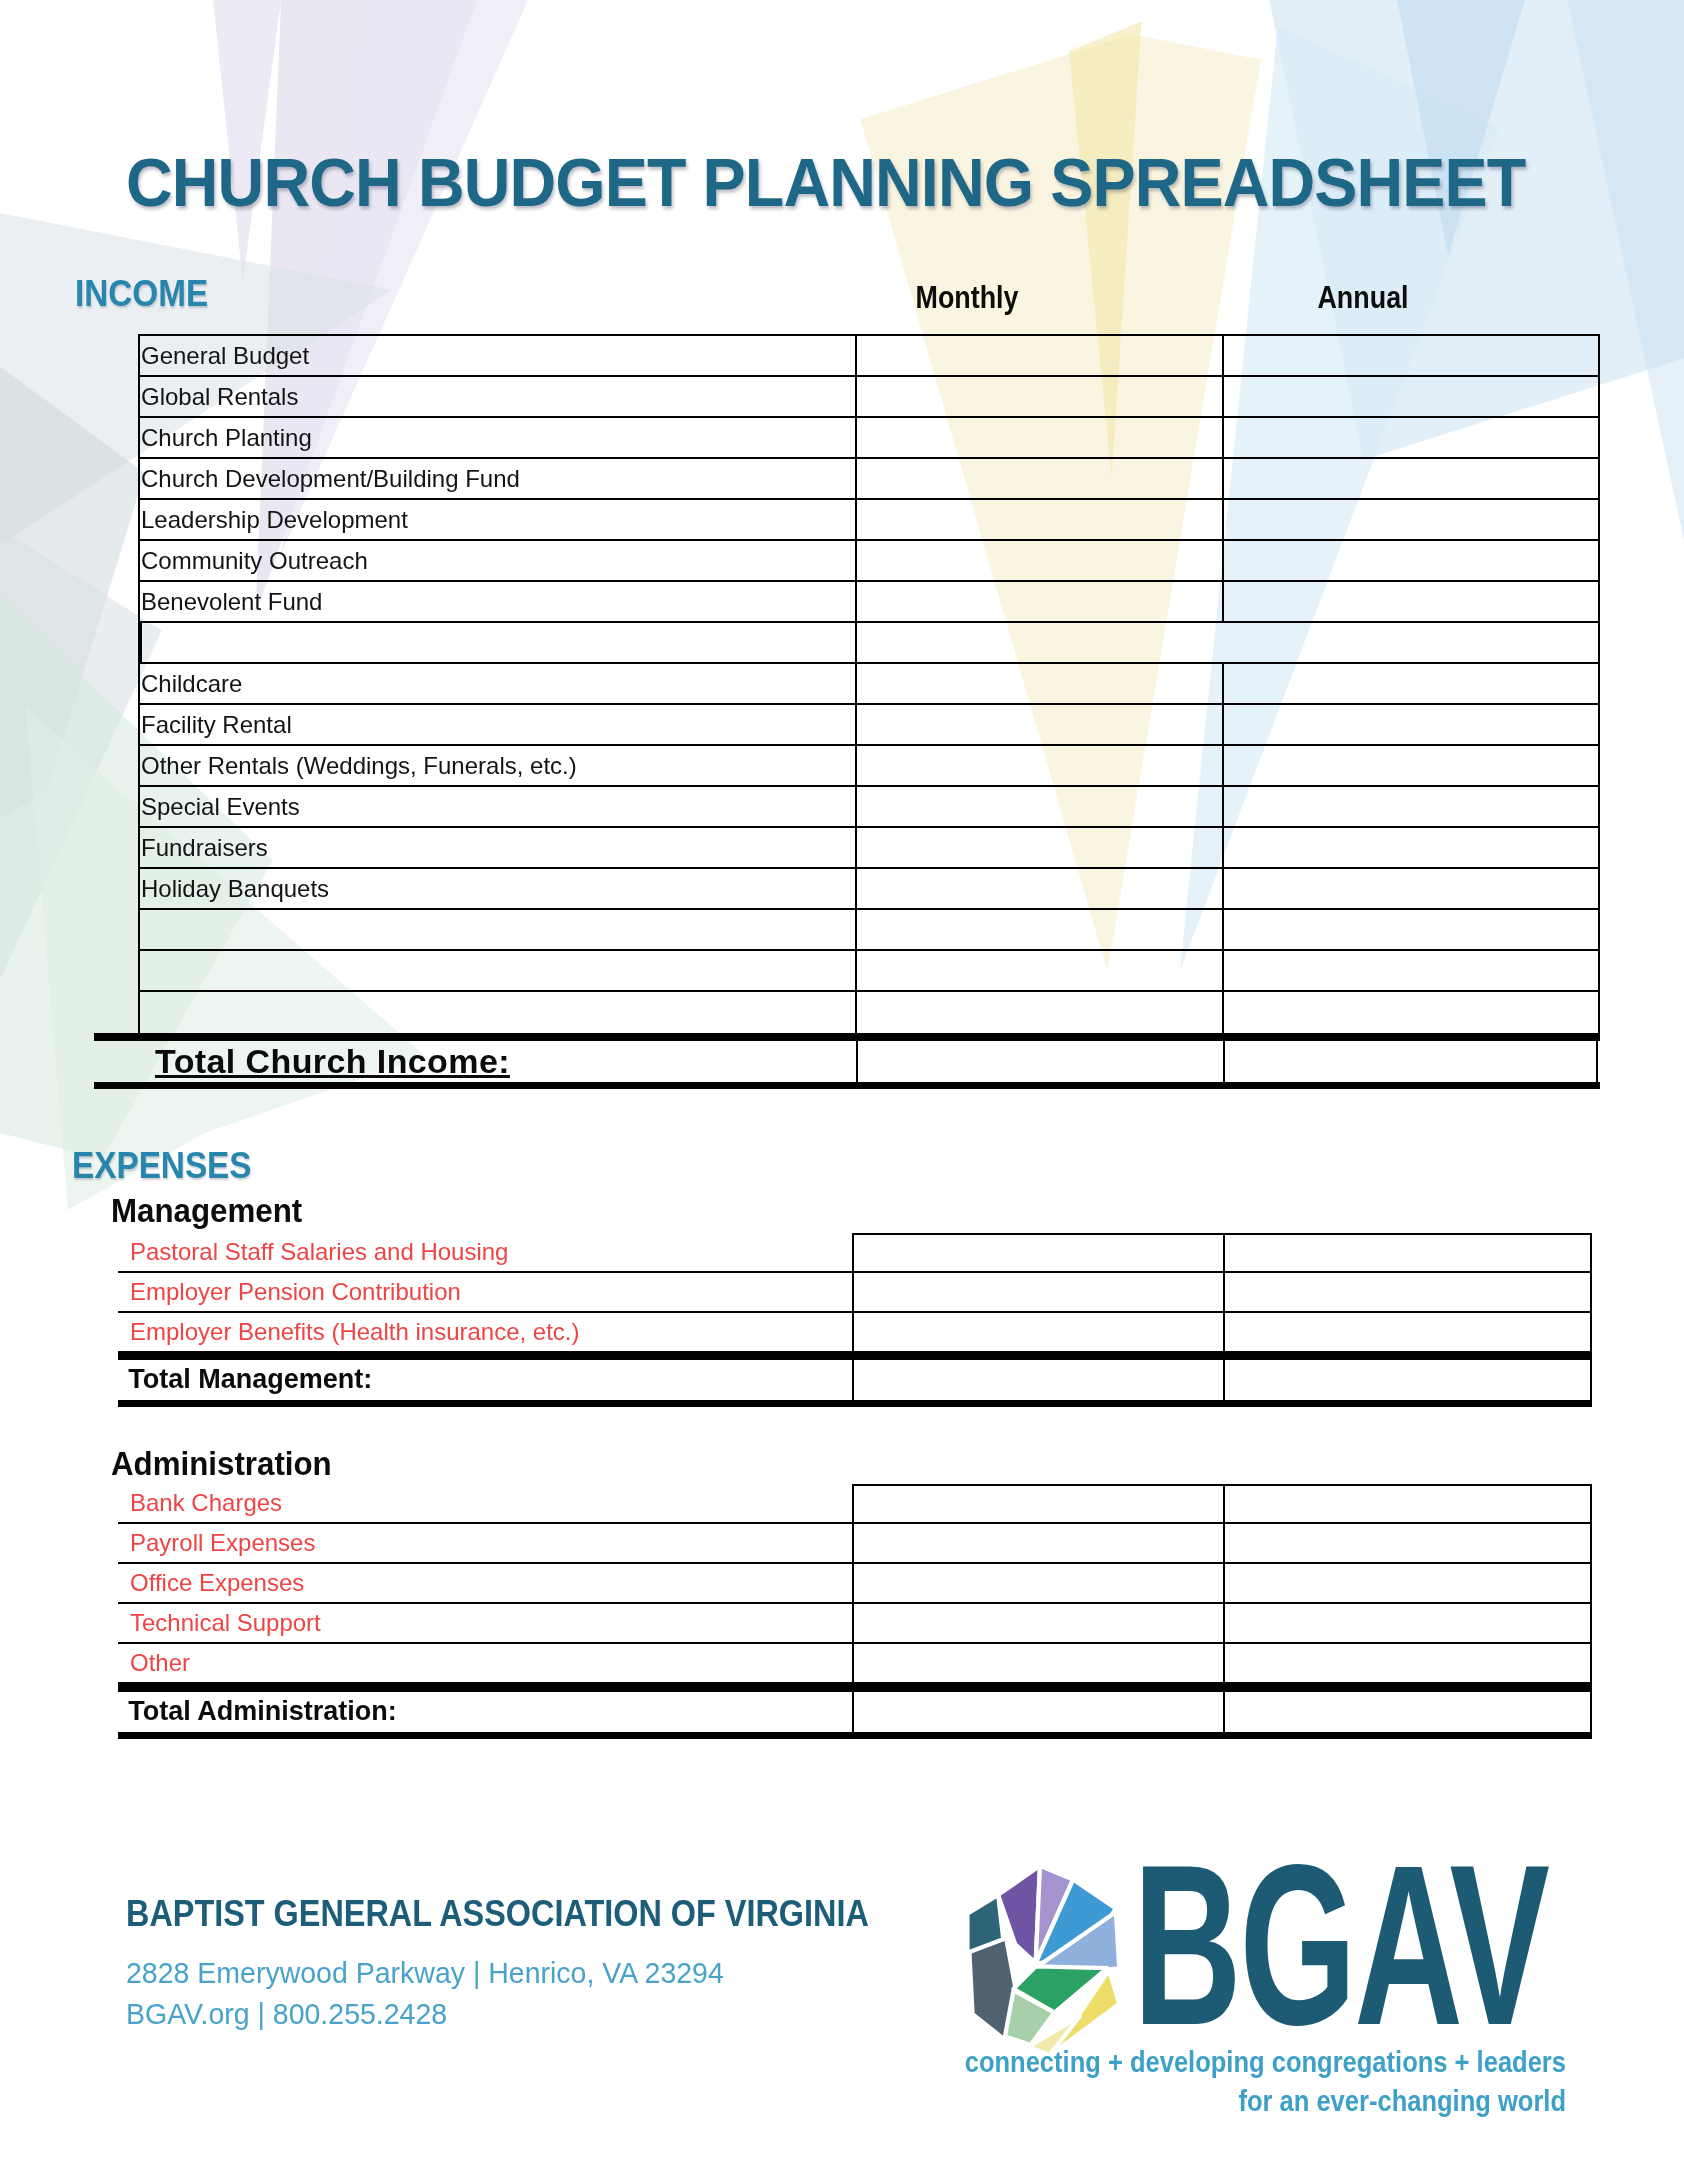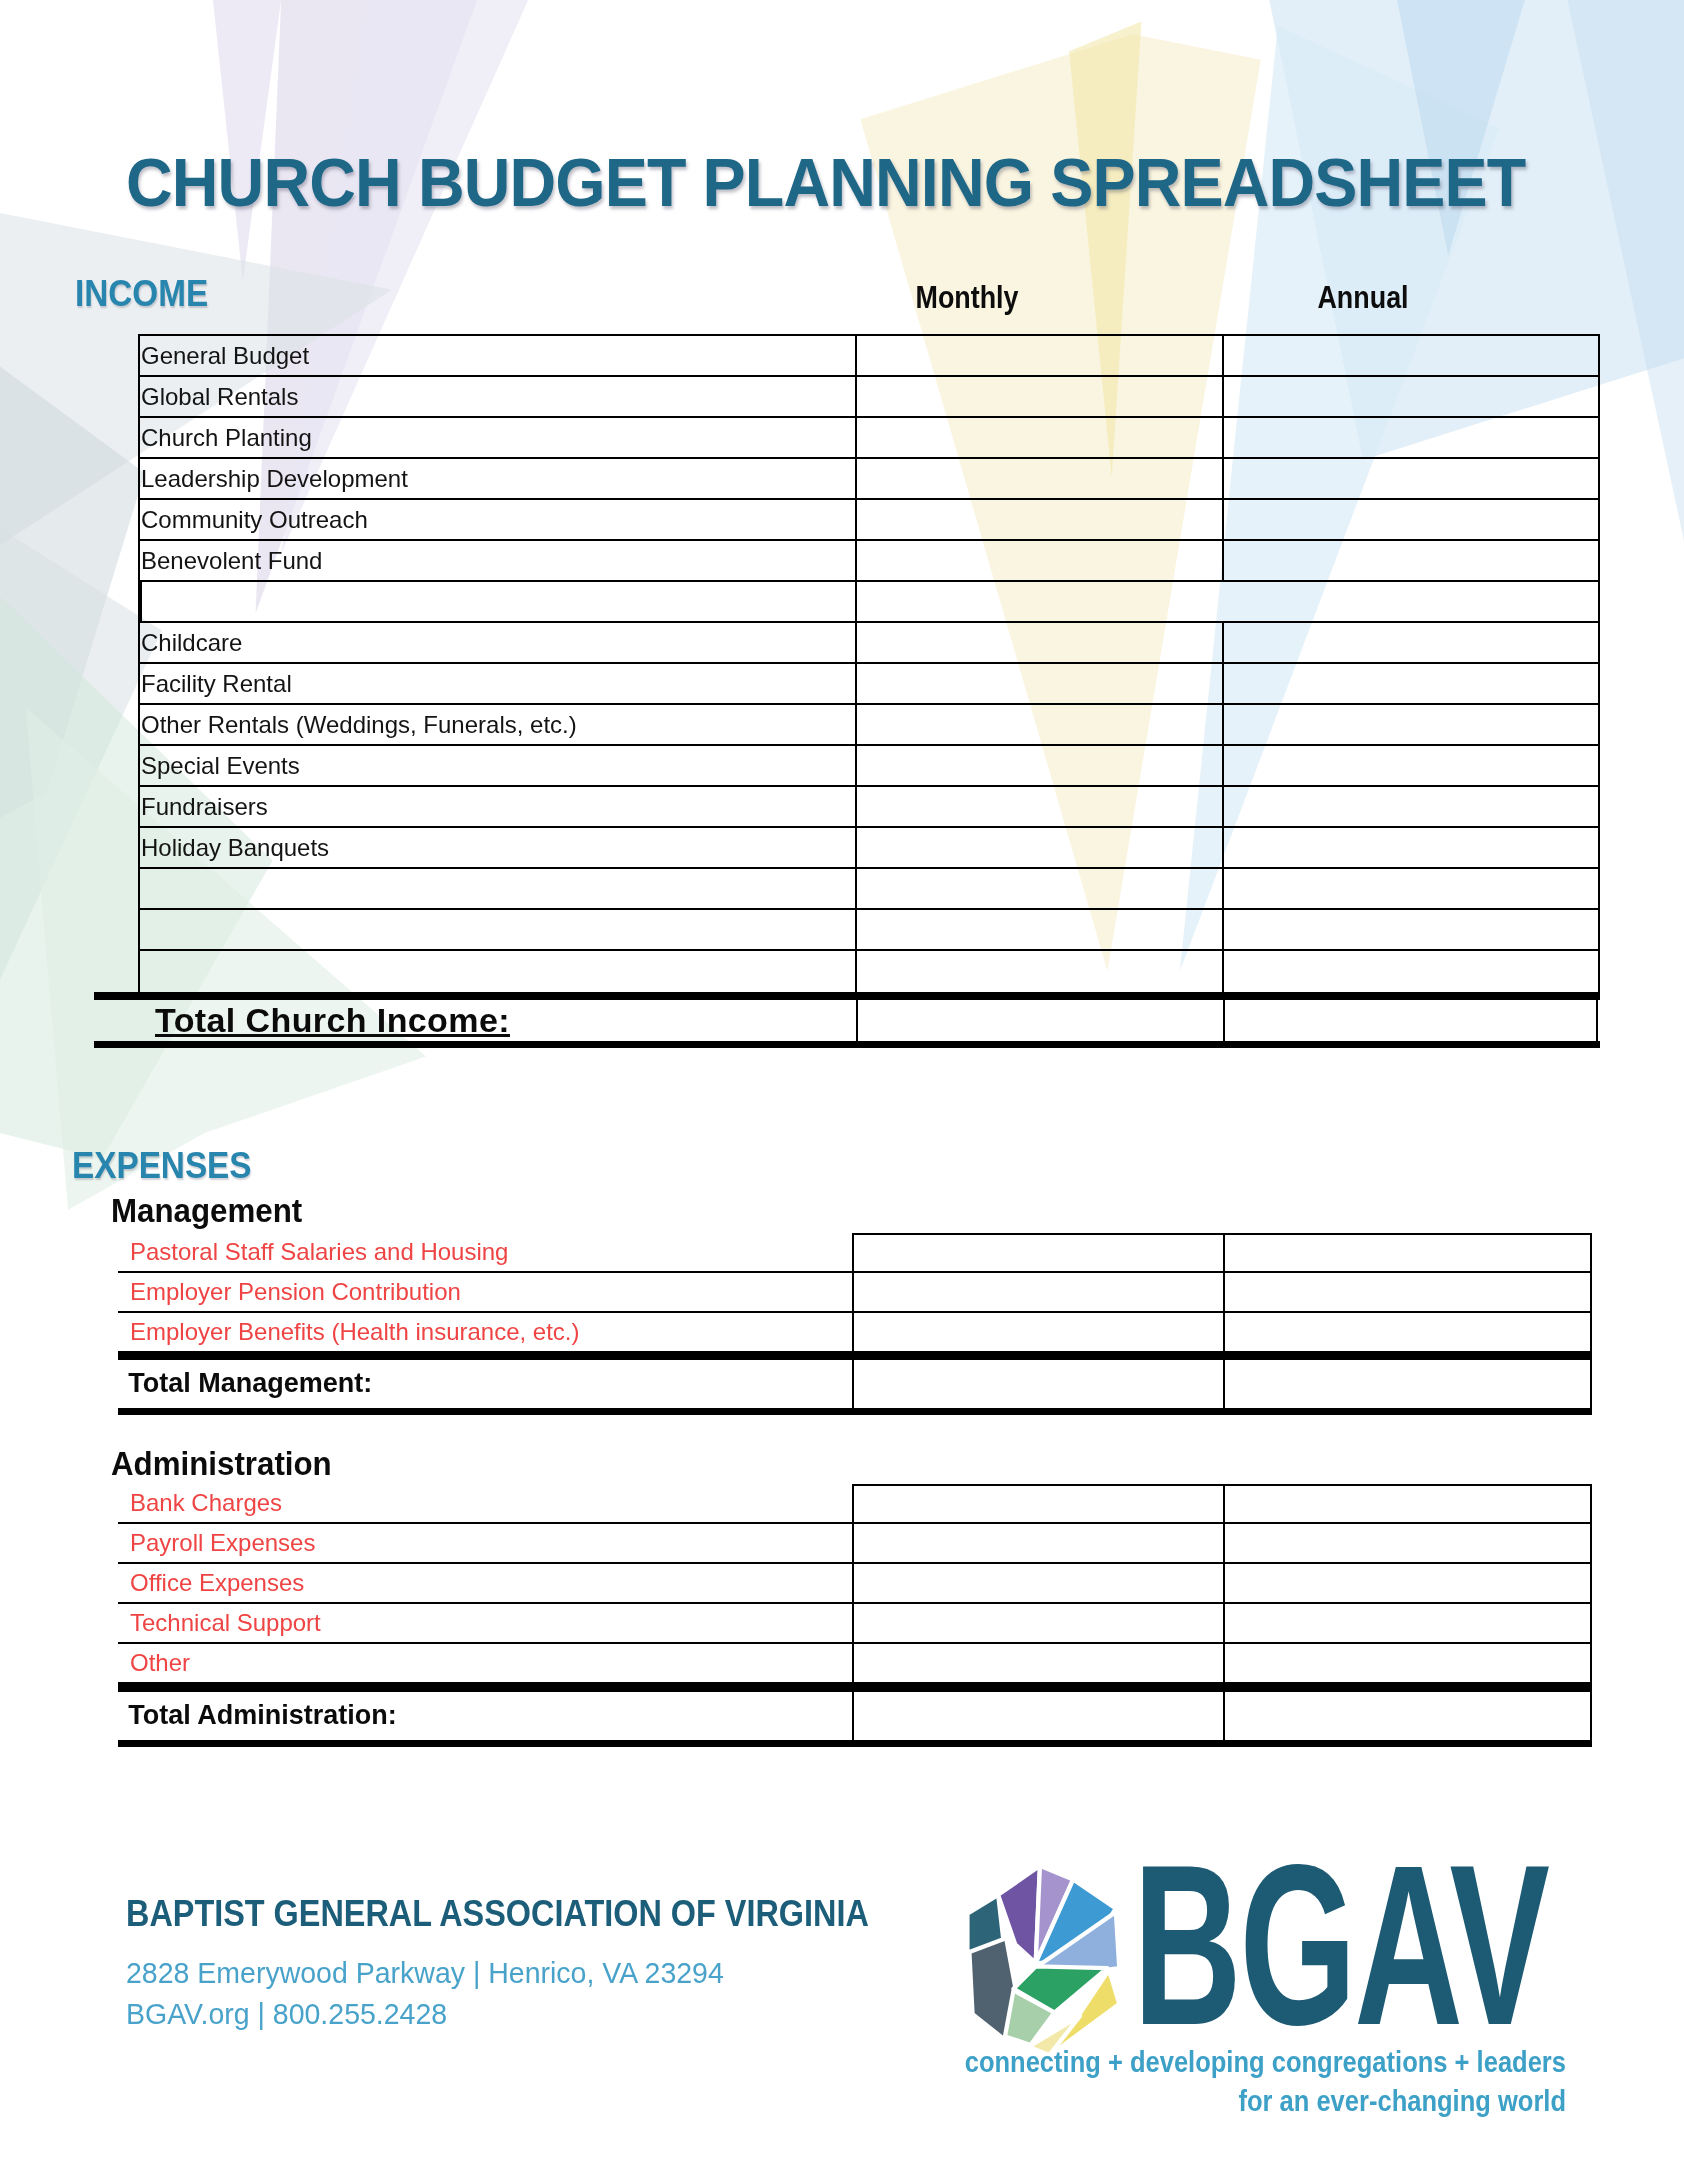--- a/index.html
+++ b/index.html
@@ -46,21 +46,21 @@
   
   .etable{width:1474px;}
   .mgmt-table{left:118px;top:1233px;}
   .admin-table{left:118px;top:1484px;}
   .erow{display:grid;grid-template-columns:734px 371px 369px;height:40px;box-sizing:border-box;}
   .elabel{display:flex;align-items:center;padding-left:12px;font-size:24px;color:#ef4444;
           border-bottom:2.6px solid #000;box-sizing:border-box;}
   .evcell{border-left:2.6px solid #000;border-bottom:2.6px solid #000;box-sizing:border-box;}
   .evcell.last{border-right:2.6px solid #000;}
   .erows div.erow:first-of-type .evcell{border-top:2.6px solid #000;}
-  .etotal{display:grid;grid-template-columns:734px 371px 369px;height:48px;box-sizing:border-box;}
+  .etotal{display:grid;grid-template-columns:734px 371px 369px;height:40px;box-sizing:border-box;}
   .etotal .tlabel{display:flex;align-items:center;padding-left:10.2px;font-size:27px;font-weight:bold;
                   color:#0b0b0b;}
   .etotal .evcell{border-bottom:none;}
 
   
   .org-name{left:126px;top:1893px;font-size:36px;font-weight:bold;color:#1c5e79;
             transform:scaleX(.9);transform-origin:left top;white-space:nowrap;}
   .address{left:126px;top:1952px;font-size:30px;color:#48a2ca;line-height:41px;
            transform:scaleX(.95);transform-origin:left top;white-space:nowrap;}
   .logo-hex{left:952px;top:1859px;}
@@ -109,20 +109,25 @@
           <div class="lcell">Global Rentals</div>
           <div class="vcell"></div>
           <div class="vcell"></div>
         </div>
         <div class="irow">
           <div class="lcell">Church Planting</div>
           <div class="vcell"></div>
           <div class="vcell"></div>
         </div>
         <div class="irow">
+          <div class="lcell">Church Development/Building Fund</div>
+          <div class="vcell"></div>
+          <div class="vcell"></div>
+        </div>
+        <div class="irow">
           <div class="lcell">Leadership Development</div>
           <div class="vcell"></div>
           <div class="vcell"></div>
         </div>
         <div class="irow">
           <div class="lcell">Community Outreach</div>
           <div class="vcell"></div>
           <div class="vcell"></div>
         </div>
         <div class="irow">

